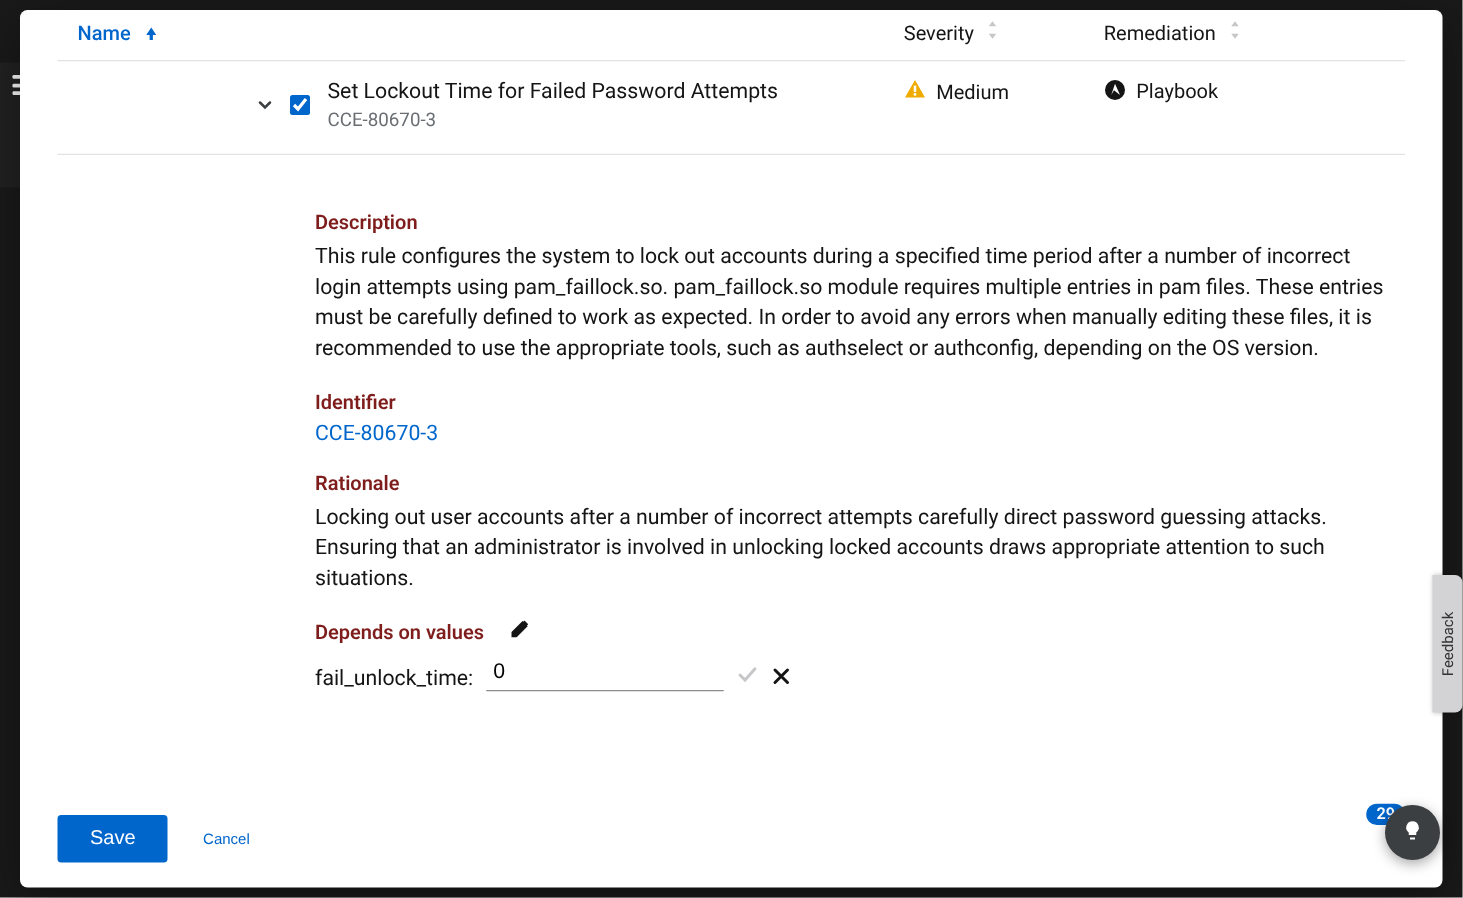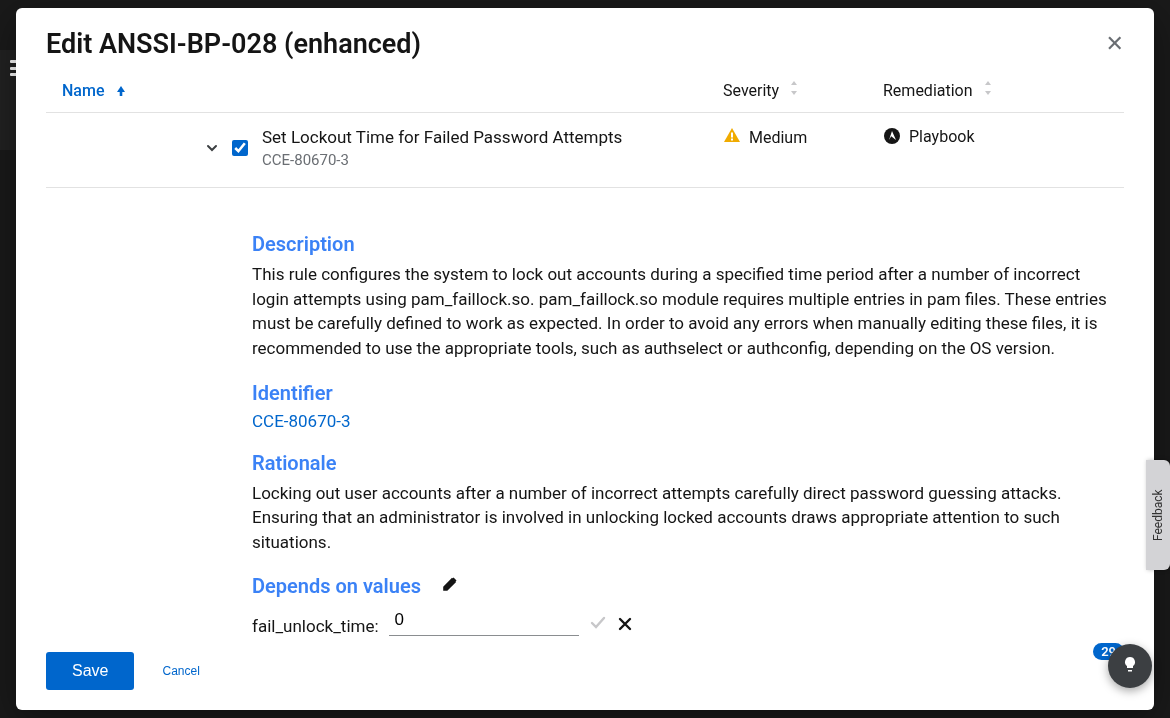--- a/index.html
+++ b/index.html
@@ -48,21 +48,21 @@
   .chk { width:16px; height:16px; accent-color:#0066cc; cursor:pointer; }
   .rule-title { font-size:17px; color:#151515; font-weight:400; }
   .rule-id { font-size:15px; color:#6a6e73; margin-top:4px; }
   .sev-badge { display:flex; align-items:center; gap:8px; color:#151515; font-size:16px; }
   .rem-badge { display:flex; align-items:flex-start; gap:8px; color:#151515; font-size:16px; }
   .details {
     margin: 0 30px;
     padding: 44px 10px 10px 206px;
     flex:1; overflow:auto;
   }
-  .sect-label { font-size:20px; font-weight:600; color:#3b82f6; margin-bottom:6px; }
+  .sect-label { font-size:16px; font-weight:600; color:#7f1d1d; margin-bottom:6px; }
   .sect-text { font-size:17px; color:#151515; line-height:1.45; margin-bottom:20px; max-width: 860px; }
   .ident-link { color:#0066cc; font-size:17px; cursor:pointer; display:inline-block; margin-bottom:20px; }
   .depends-row { display:flex; align-items:center; gap:21px; margin-bottom:6px; }
   .pencil { cursor:pointer; }
   .value-row { display:flex; align-items:flex-end; gap:10px; margin-top:6px; }
   .value-key { font-size:17px; color:#151515; }
   .value-input {
     width:190px; height:32px;
     border:none; border-bottom:1px solid #8a8d90;
     font-size:17px; padding:2px 6px; outline:none;
@@ -109,24 +109,20 @@
     <div class="hamburger">
       <span></span>
         <span></span>
         <span></span>
     </div>
   </div>
 </div>
 
 <div class="modal">
 
-  <div class="modal-header">
-    <div class="modal-title">Edit ANSSI-BP-028 (enhanced)</div>
-    <div class="close-x">✕</div>
-  </div>
 
   <div class="table-head">
     <div class="col-name">
       <span class="th active">Name</span>
       <span class="sort-ind">
         <svg width="10" height="14" viewBox="0 0 10 14">
             <path d="M5 2 L9 8 L1 8 Z" fill="#0066cc"></path>
             <rect x="3.7" y="7" width="2.6" height="5" fill="#0066cc"></rect>
           </svg>
       </span>

